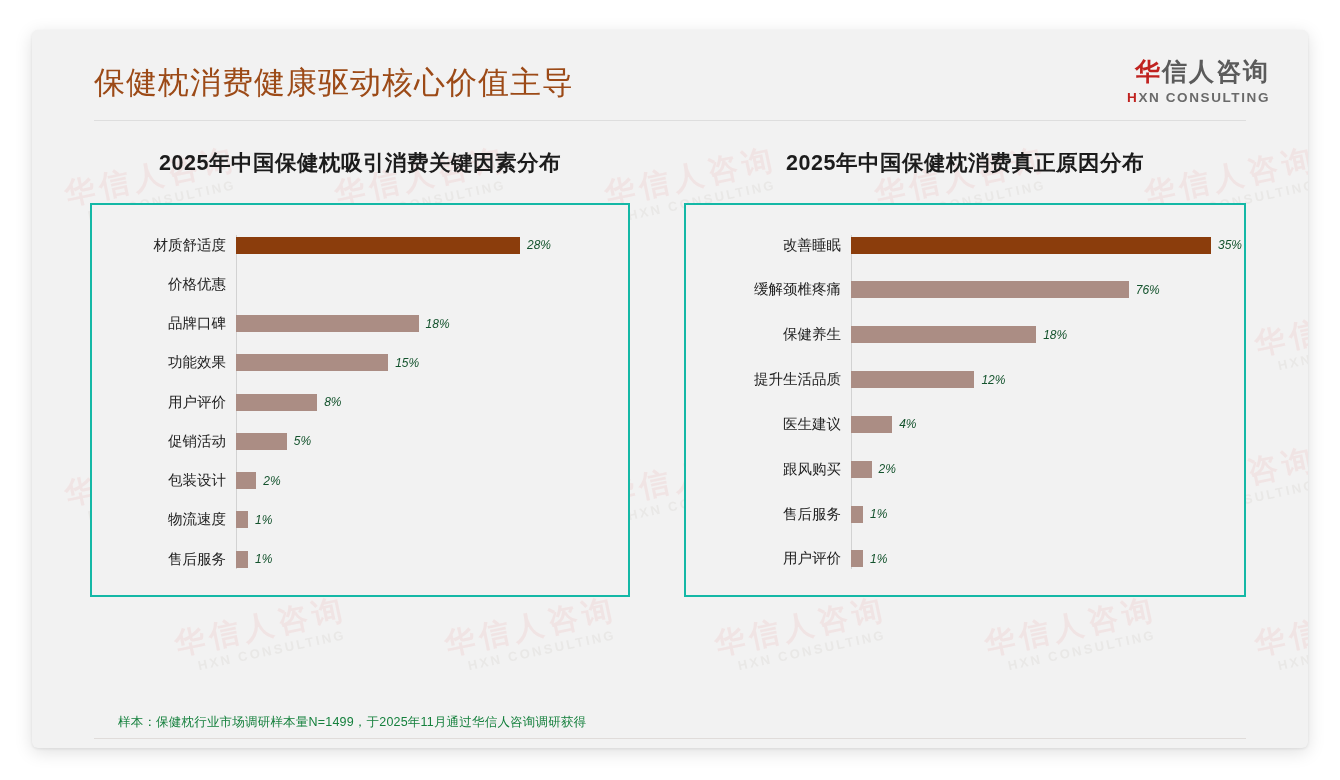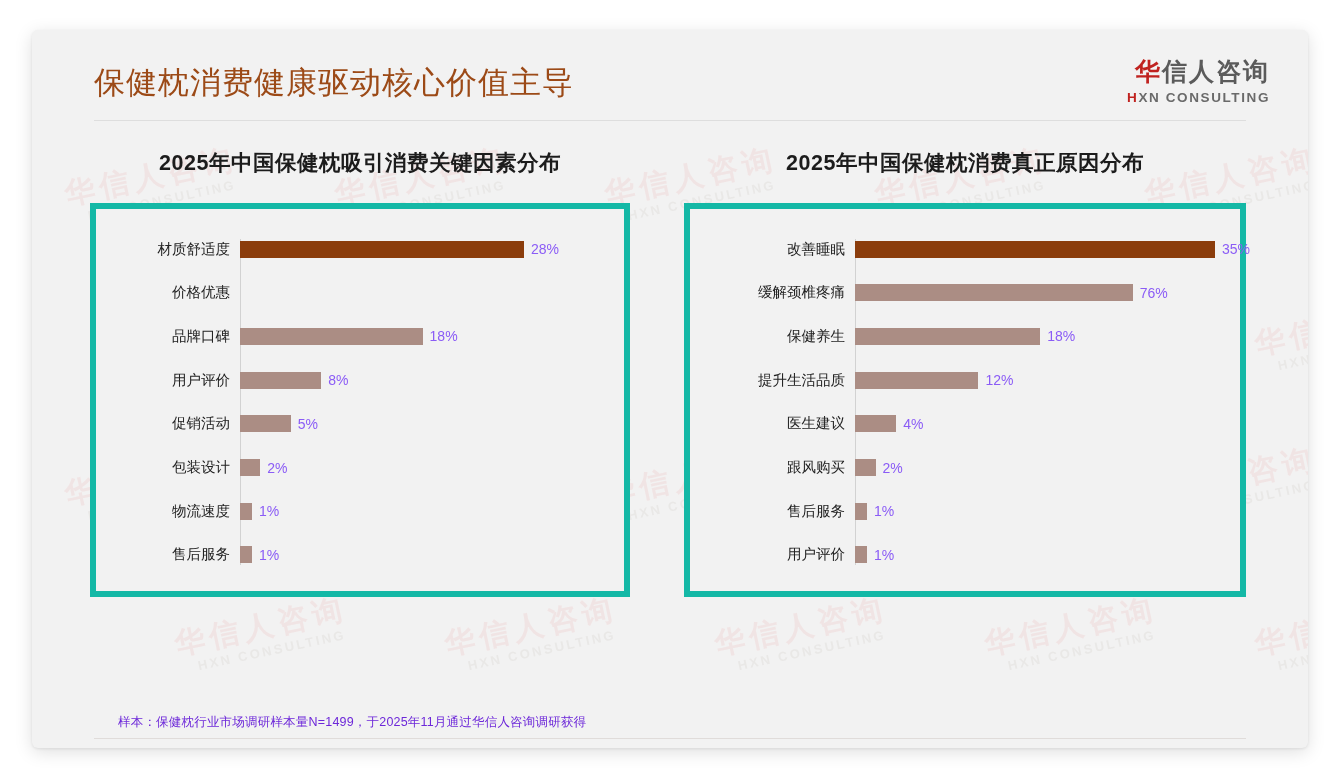--- a/index.html
+++ b/index.html
@@ -132,21 +132,21 @@
     text-align: center;
     font-size: 21.5px;
     font-weight: 700;
     color: #1c1c1c;
     letter-spacing: 0.5px;
     margin-bottom: 26px;
     white-space: nowrap;
   }
 
   .panel {
-    border: 6px solid #14b8a6;
+    border: 2px solid #14b8a6;
     background: #f2f2f2;
     height: 394px;
     padding: 30px 16px 26px 0;
     position: relative;
   }
 
   .bars {
     display: flex;
     flex-direction: column;
     justify-content: space-between;
@@ -188,33 +188,34 @@
     display: flex;
     align-items: center;
   }
   .bar-fill {
     height: 17px;
     background: #ab8d84;
   }
   .bar-fill.accent { background: #8b3d0c; }
 
   .bar-value {
-    font-size: 14px;
-    color: #8b5cf6;
+    font-size: 12px;
+    color: #14532d;
     margin-left: 7px;
     white-space: nowrap;
+    font-style: italic;
   }
 
   
   .source-note {
     position: absolute;
     left: 86px;
     top: 684px;
     font-size: 12.5px;
-    color: #6d28d9;
+    color: #15803d;
     letter-spacing: 0.2px;
     z-index: 3;
     white-space: nowrap;
   }
 
   
   .footer-rule {
     position: absolute;
     left: 62px;
     top: 708px;
@@ -350,20 +351,27 @@
               <div class="bar-label">价格优惠</div>
             </div>
             <div class="bar-row">
               <div class="bar-label">品牌口碑</div>
               <div class="bar-track">
                 <div class="bar-fill" style="width: 182.571px;"></div>
                 <div class="bar-value">18%</div>
               </div>
             </div>
             <div class="bar-row">
+              <div class="bar-label">功能效果</div>
+              <div class="bar-track">
+                <div class="bar-fill" style="width: 152.143px;"></div>
+                <div class="bar-value">15%</div>
+              </div>
+            </div>
+            <div class="bar-row">
               <div class="bar-label">用户评价</div>
               <div class="bar-track">
                 <div class="bar-fill" style="width: 81.1429px;"></div>
                 <div class="bar-value">8%</div>
               </div>
             </div>
             <div class="bar-row">
               <div class="bar-label">促销活动</div>
               <div class="bar-track">
                 <div class="bar-fill" style="width: 50.7143px;"></div>

